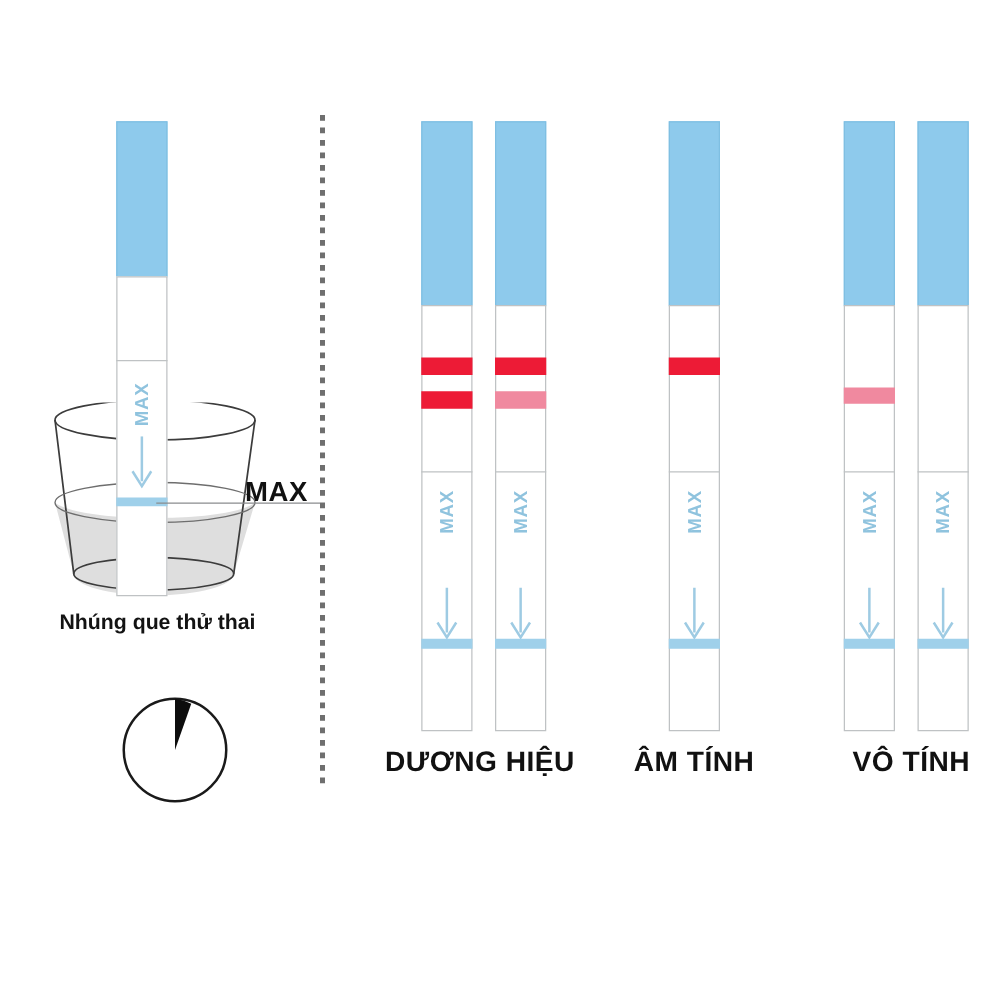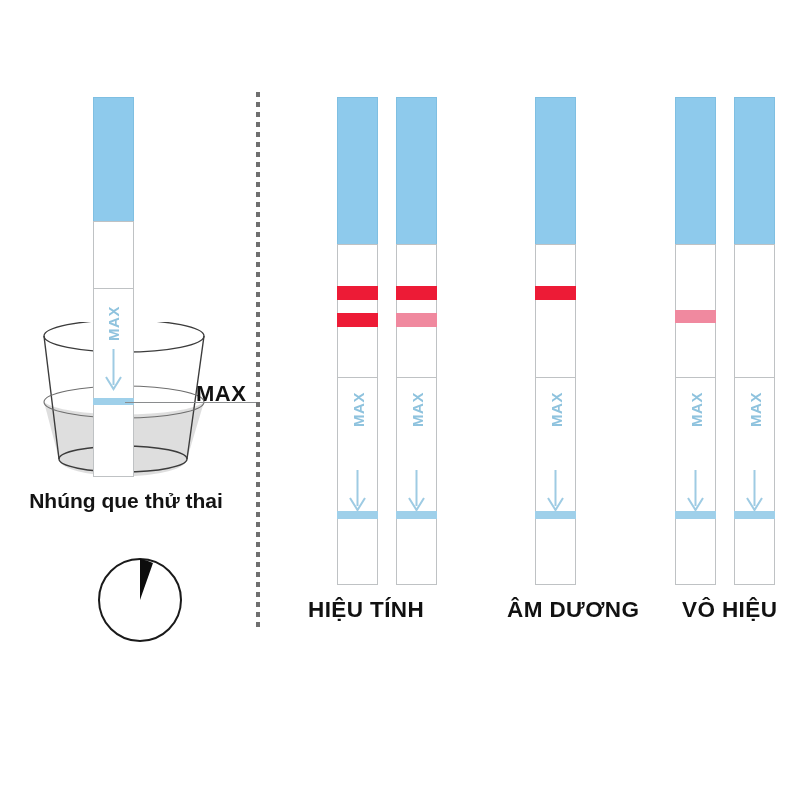--- a/index.html
+++ b/index.html
@@ -85,21 +85,21 @@
     white-space: nowrap;
   }
 
   
   .caption {
     left: 0px;
     top: 487px;
     width: 252px;
     text-align: center;
     color: #131313;
-    font-size: 21px;
+    font-size: 17px;
     font-weight: 700;
     line-height: 1.33;
     font-family: "Liberation Sans", sans-serif;
   }
   .caption div { white-space: nowrap; }
 
   
   .result-label {
     color: #111;
     font-size: 22.5px;
@@ -186,36 +186,36 @@
         <div class="abs band-faint" style="left: 0px; top: 216px; width: 41px; height: 14px;"></div>
         <div class="abs" style="left: -9.5px; top: 305px; width: 60px; height: 20px;">
           <div class="max-text">MAX</div>
         </div>
         <svg class="abs" width="21" height="42" viewBox="0 0 21 42" style="left: 10px; top: 373px;">
           <line x1="10.5" y1="0" x2="10.5" y2="36" stroke="#9ecbe3" stroke-width="2"></line>
           <path d="M3,28 L10.5,40 L18,28" fill="none" stroke="#9ecbe3" stroke-width="2"></path>
         </svg>
         <div class="abs max-fill" style="left: 0px; top: 414px; width: 41px; height: 8px;"></div>
       </div>
-      <div class="abs result-label" style="left: 308px; top: 597px;">HIỆU TÍNH</div>
+      <div class="abs result-label" style="left: 308px; top: 597px;">DƯƠNG HIỆU</div>
       <div class="abs" style="left: 535px; top: 97px; width: 41px; height: 488px;">
         <div class="abs strip-handle" style="left: 0px; top: 0px; width: 41px; height: 148px;"></div>
         <div class="abs strip-body" style="left: 0px; top: 147px; width: 41px; height: 341px;"></div>
         <div class="abs seg-line" style="left: 0px; top: 280px; width: 41px;"></div>
         <div class="abs band-strong" style="left: 0px; top: 189px; width: 41px; height: 14px;"></div>
         <div class="abs" style="left: -9.5px; top: 305px; width: 60px; height: 20px;">
           <div class="max-text">MAX</div>
         </div>
         <svg class="abs" width="21" height="42" viewBox="0 0 21 42" style="left: 10px; top: 373px;">
           <line x1="10.5" y1="0" x2="10.5" y2="36" stroke="#9ecbe3" stroke-width="2"></line>
           <path d="M3,28 L10.5,40 L18,28" fill="none" stroke="#9ecbe3" stroke-width="2"></path>
         </svg>
         <div class="abs max-fill" style="left: 0px; top: 414px; width: 41px; height: 8px;"></div>
       </div>
-      <div class="abs result-label" style="left: 507px; top: 597px;">ÂM DƯƠNG</div>
+      <div class="abs result-label" style="left: 507px; top: 597px;">ÂM TÍNH</div>
       <div class="abs" style="left: 675px; top: 97px; width: 41px; height: 488px;">
         <div class="abs strip-handle" style="left: 0px; top: 0px; width: 41px; height: 148px;"></div>
         <div class="abs strip-body" style="left: 0px; top: 147px; width: 41px; height: 341px;"></div>
         <div class="abs seg-line" style="left: 0px; top: 280px; width: 41px;"></div>
         <div class="abs band-faint" style="left: 0px; top: 213px; width: 41px; height: 13px;"></div>
         <div class="abs" style="left: -9.5px; top: 305px; width: 60px; height: 20px;">
           <div class="max-text">MAX</div>
         </div>
         <svg class="abs" width="21" height="42" viewBox="0 0 21 42" style="left: 10px; top: 373px;">
           <line x1="10.5" y1="0" x2="10.5" y2="36" stroke="#9ecbe3" stroke-width="2"></line>
@@ -229,16 +229,16 @@
         <div class="abs seg-line" style="left: 0px; top: 280px; width: 41px;"></div>
         <div class="abs" style="left: -9.5px; top: 305px; width: 60px; height: 20px;">
           <div class="max-text">MAX</div>
         </div>
         <svg class="abs" width="21" height="42" viewBox="0 0 21 42" style="left: 10px; top: 373px;">
           <line x1="10.5" y1="0" x2="10.5" y2="36" stroke="#9ecbe3" stroke-width="2"></line>
           <path d="M3,28 L10.5,40 L18,28" fill="none" stroke="#9ecbe3" stroke-width="2"></path>
         </svg>
         <div class="abs max-fill" style="left: 0px; top: 414px; width: 41px; height: 8px;"></div>
       </div>
-      <div class="abs result-label" style="left: 682px; top: 597px;">VÔ HIỆU</div>
+      <div class="abs result-label" style="left: 682px; top: 597px;">VÔ TÍNH</div>
     </div>
 
 </div>
 
 </body></html>

